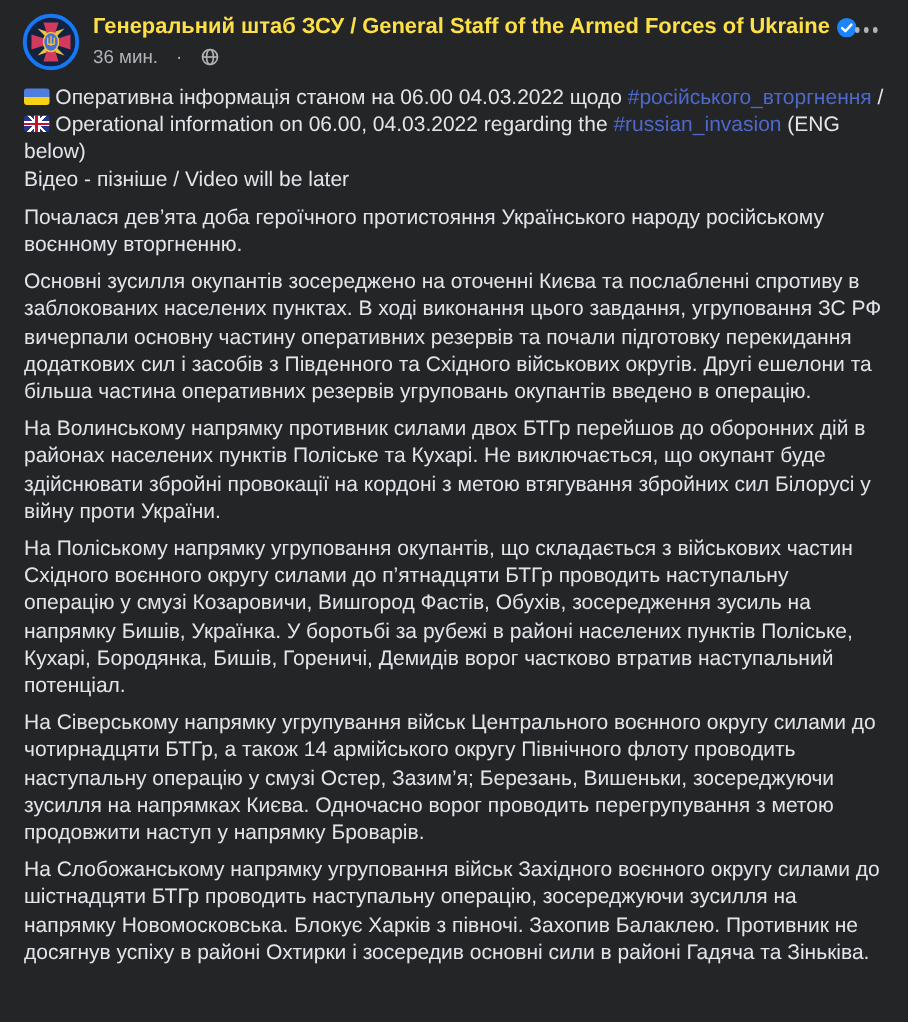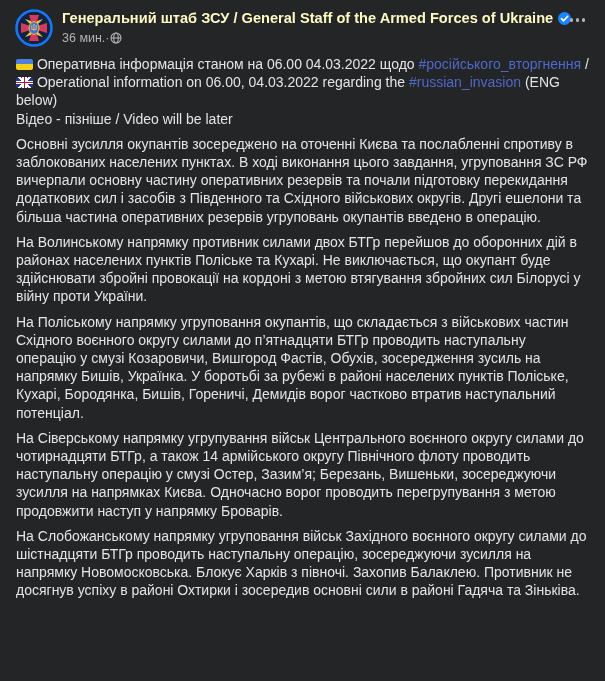--- a/index.html
+++ b/index.html
@@ -17,26 +17,26 @@
     padding:8px 16px 0 14px;
   }
   .avatar{
     width:40px;height:40px;border-radius:50%;
     flex:0 0 40px;cursor:pointer;
   }
   .avatar svg{display:block;}
   .header-text{flex:1 1 auto;margin-left:8px;min-width:0;padding-top:1px;}
   .title-row{display:flex;align-items:center;gap:5px;}
   .title{
-    font-size:14.6px;font-weight:bold;color:#fef9c3;
+    font-size:14.6px;font-weight:bold;color:#fde047;
     line-height:19px;white-space:nowrap;cursor:pointer;
   }
   .verified{display:inline-flex;align-items:center;}
   .meta-row{
-    display:flex;align-items:center;gap:0;
+    display:flex;align-items:center;gap:12px;
     font-size:12.5px;color:#b0b3b8;line-height:16px;margin-top:2px;
   }
   .meta-row .ts{cursor:pointer;}
   .more-btn{
     background:none;border:none;padding:6px 4px;margin-top:4px;
     display:flex;gap:2.5px;cursor:pointer;border-radius:6px;
   }
   .more-btn i{
     width:3.5px;height:3.5px;border-radius:50%;
     background:#b0b3b8;display:block;
@@ -118,20 +118,21 @@
 
     <button class="more-btn" aria-label="more">
       <i></i>
         <i></i>
         <i></i>
     </button>
   </div>
 
   <div class="body-text">
       <p><span class="flag ua"></span> Оперативна інформація станом на 06.00 04.03.2022 щодо <a href="#" class="hashtag">#російського_вторгнення</a> / <span class="flag uk"></span> Operational information on 06.00, 04.03.2022 regarding the <a href="#" class="hashtag">#russian_invasion</a> (ENG below)<br>Відео - пізніше / Video will be later</p>
+      <p>Почалася дев’ята доба героїчного протистояння Українського народу російському воєнному вторгненню.</p>
       <p>Основні зусилля окупантів зосереджено на оточенні Києва та послабленні спротиву в заблокованих населених пунктах. В ході виконання цього завдання, угруповання ЗС РФ вичерпали основну частину оперативних резервів та почали підготовку перекидання додаткових сил і засобів з Південного та Східного військових округів. Другі ешелони та більша частина оперативних резервів угруповань окупантів введено в операцію.</p>
       <p>На Волинському напрямку противник силами двох БТГр перейшов до оборонних дій в районах населених пунктів Поліське та Кухарі. Не виключається, що окупант буде здійснювати збройні провокації на кордоні з метою втягування збройних сил Білорусі у війну проти України.</p>
       <p>На Поліському напрямку угруповання окупантів, що складається з військових частин Східного воєнного округу силами до п’ятнадцяти БТГр проводить наступальну операцію у смузі Козаровичи, Вишгород Фастів, Обухів, зосередження зусиль на напрямку Бишів, Українка. У боротьбі за рубежі в районі населених пунктів Поліське, Кухарі, Бородянка, Бишів, Гореничі, Демидів ворог частково втратив наступальний потенціал.</p>
       <p>На Сіверському напрямку угрупування військ Центрального воєнного округу силами до чотирнадцяти БТГр, а також 14 армійського округу Північного флоту проводить наступальну операцію у смузі Остер, Зазим’я; Березань, Вишеньки, зосереджуючи зусилля на напрямках Києва. Одночасно ворог проводить перегрупування з метою продовжити наступ у напрямку Броварів.</p>
       <p>На Слобожанському напрямку угруповання військ Західного воєнного округу силами до шістнадцяти БТГр проводить наступальну операцію, зосереджуючи зусилля на напрямку Новомосковська. Блокує Харків з півночі. Захопив Балаклею. Противник не досягнув успіху в районі Охтирки  і зосередив основні сили в районі Гадяча та Зіньківа.</p>
     </div>
 
 </div>
 
 </body></html>

